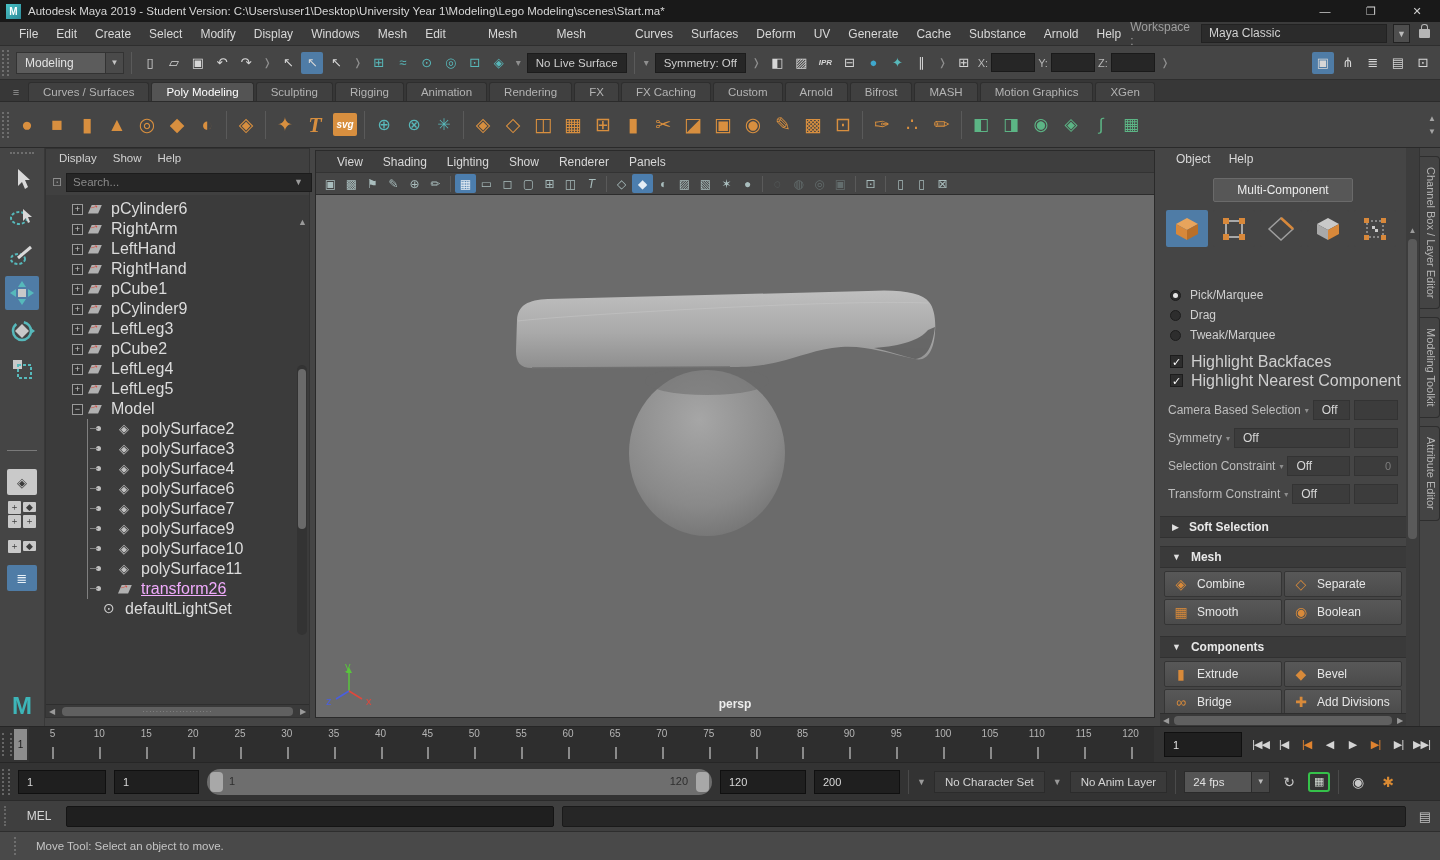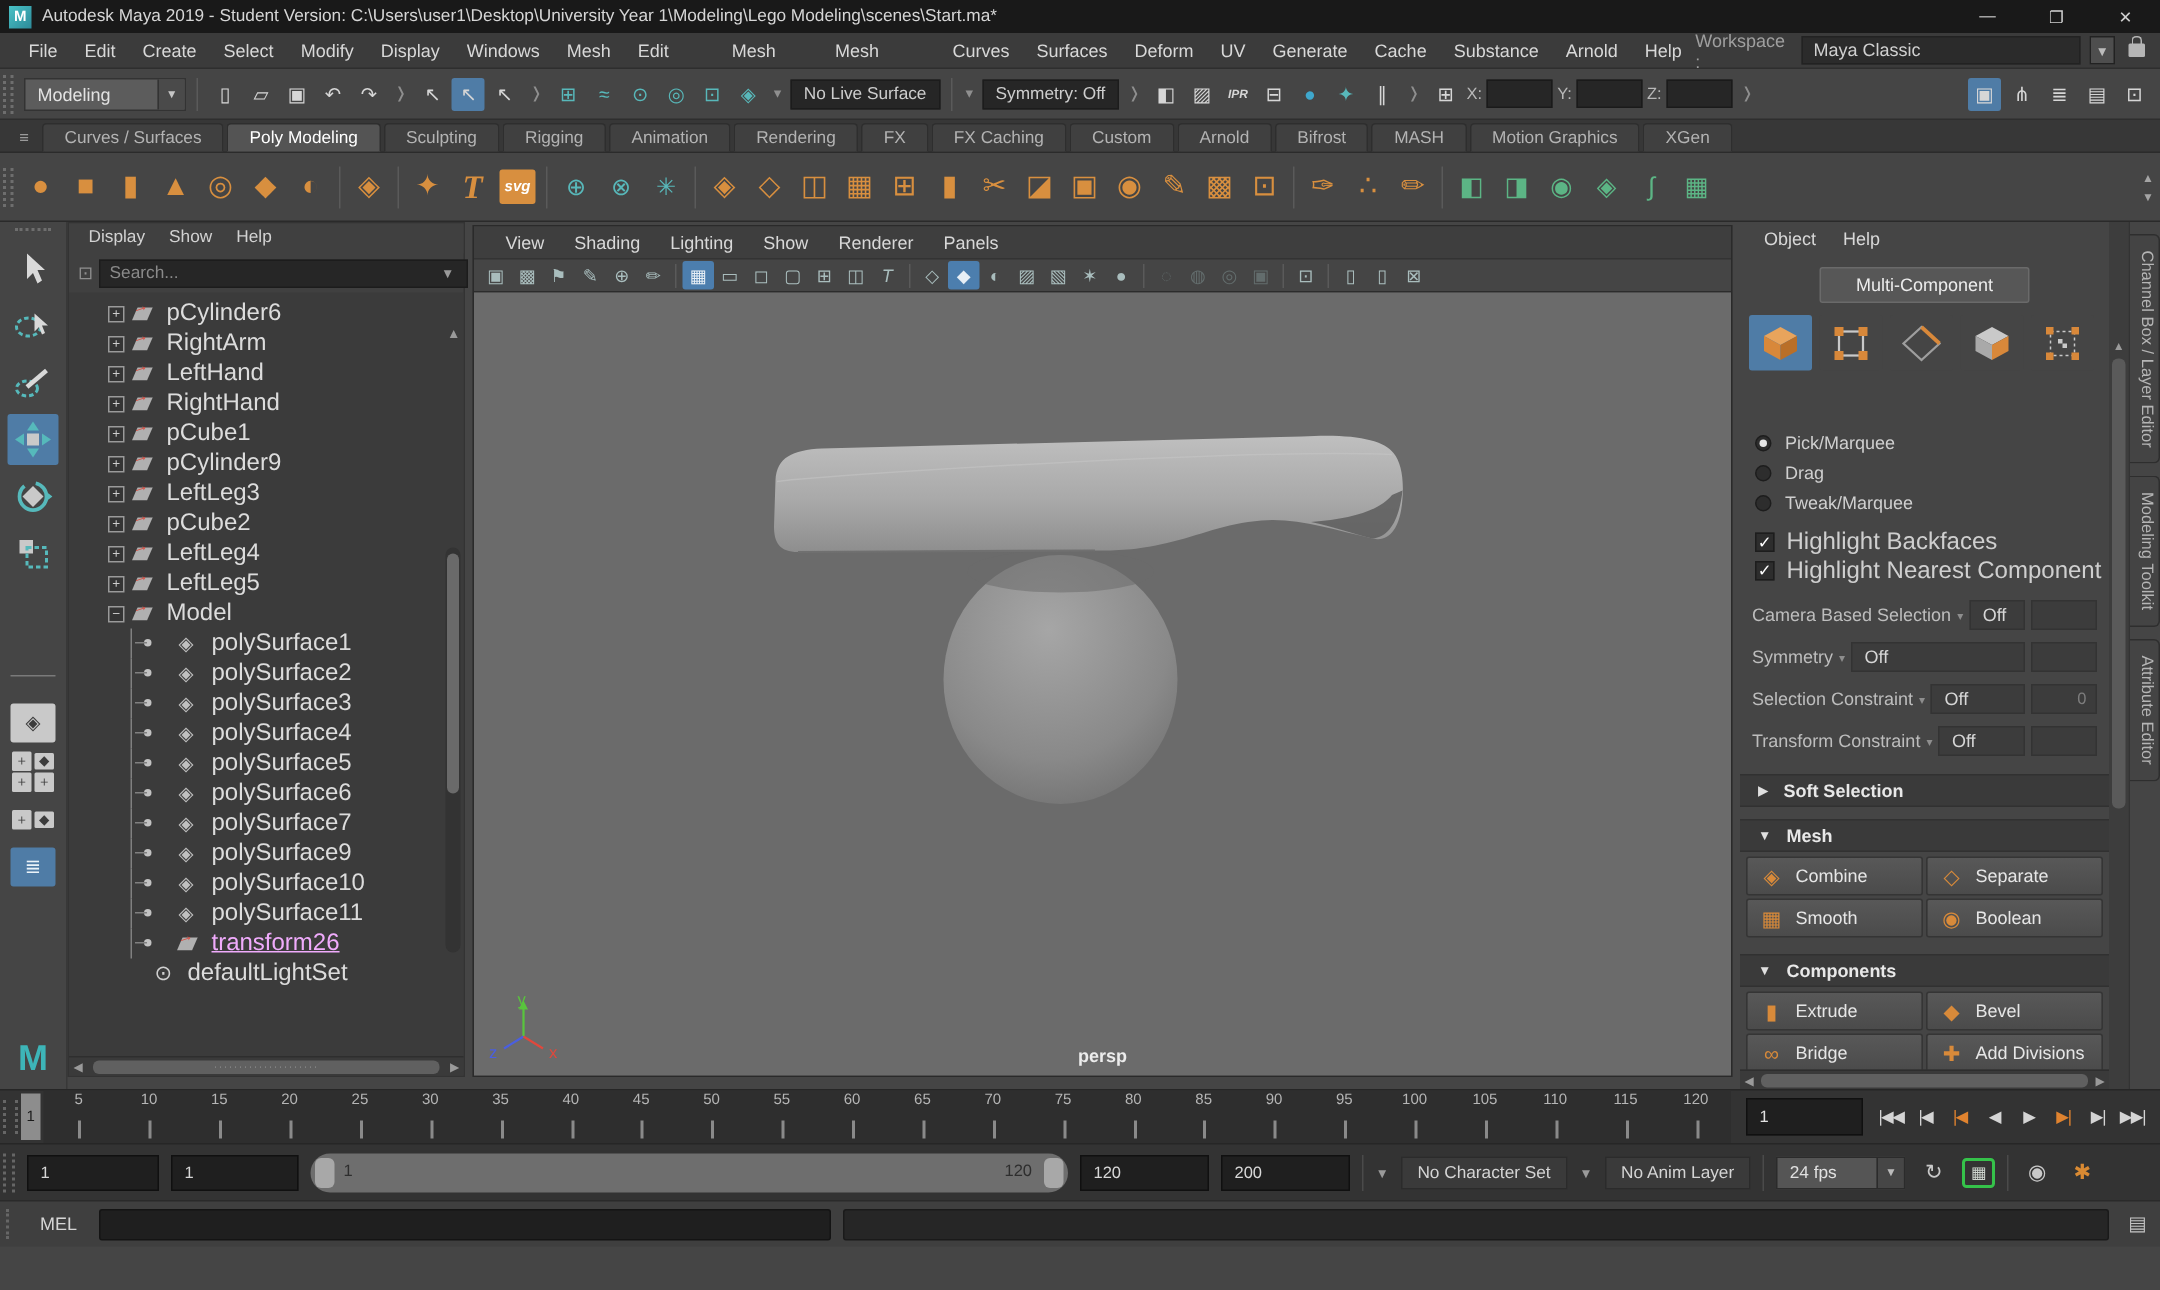--- a/index.html
+++ b/index.html
@@ -726,54 +726,42 @@
               <span class="ol-label">LeftLeg5</span>
             </div>
 
             <div class="ol-item" data-variant="transform">
               <span class="ol-dot"></span>
               <span class="ol-exp">−</span>
               <span class="ol-icon"></span>
               <span class="ol-label">Model</span>
             </div>
 
+
             <div class="ol-item" data-variant="mesh child">
               <span class="ol-dot"></span>
               <span class="ol-exp"></span>
               <span class="ol-icon"></span>
-              <span class="ol-label">polySurface1</span>
+              <span class="ol-label">polySurface2</span>
             </div>
 
             <div class="ol-item" data-variant="mesh child">
               <span class="ol-dot"></span>
               <span class="ol-exp"></span>
               <span class="ol-icon"></span>
-              <span class="ol-label">polySurface2</span>
+              <span class="ol-label">polySurface3</span>
             </div>
 
             <div class="ol-item" data-variant="mesh child">
               <span class="ol-dot"></span>
               <span class="ol-exp"></span>
               <span class="ol-icon"></span>
-              <span class="ol-label">polySurface3</span>
-            </div>
-
-            <div class="ol-item" data-variant="mesh child">
-              <span class="ol-dot"></span>
-              <span class="ol-exp"></span>
-              <span class="ol-icon"></span>
               <span class="ol-label">polySurface4</span>
             </div>
 
-            <div class="ol-item" data-variant="mesh child">
-              <span class="ol-dot"></span>
-              <span class="ol-exp"></span>
-              <span class="ol-icon"></span>
-              <span class="ol-label">polySurface5</span>
-            </div>
 
             <div class="ol-item" data-variant="mesh child">
               <span class="ol-dot"></span>
               <span class="ol-exp"></span>
               <span class="ol-icon"></span>
               <span class="ol-label">polySurface6</span>
             </div>
 
             <div class="ol-item" data-variant="mesh child">
               <span class="ol-dot"></span>
@@ -1349,14 +1337,18 @@
   </div>
 
   <div class="melrow">
     <div class="mel-grip"></div>
     <span class="mel-label">MEL</span>
     <input class="mel-input" style="">
     <div class="mel-result"></div>
     <span class="mel-script-ic">▤</span>
   </div>
 
+  <div class="helpline">
+    <div class="hl-grip"></div>
+    <span class="txt">Move Tool: Select an object to move.</span>
+  </div>
 
 </div>
 
 </body></html>

